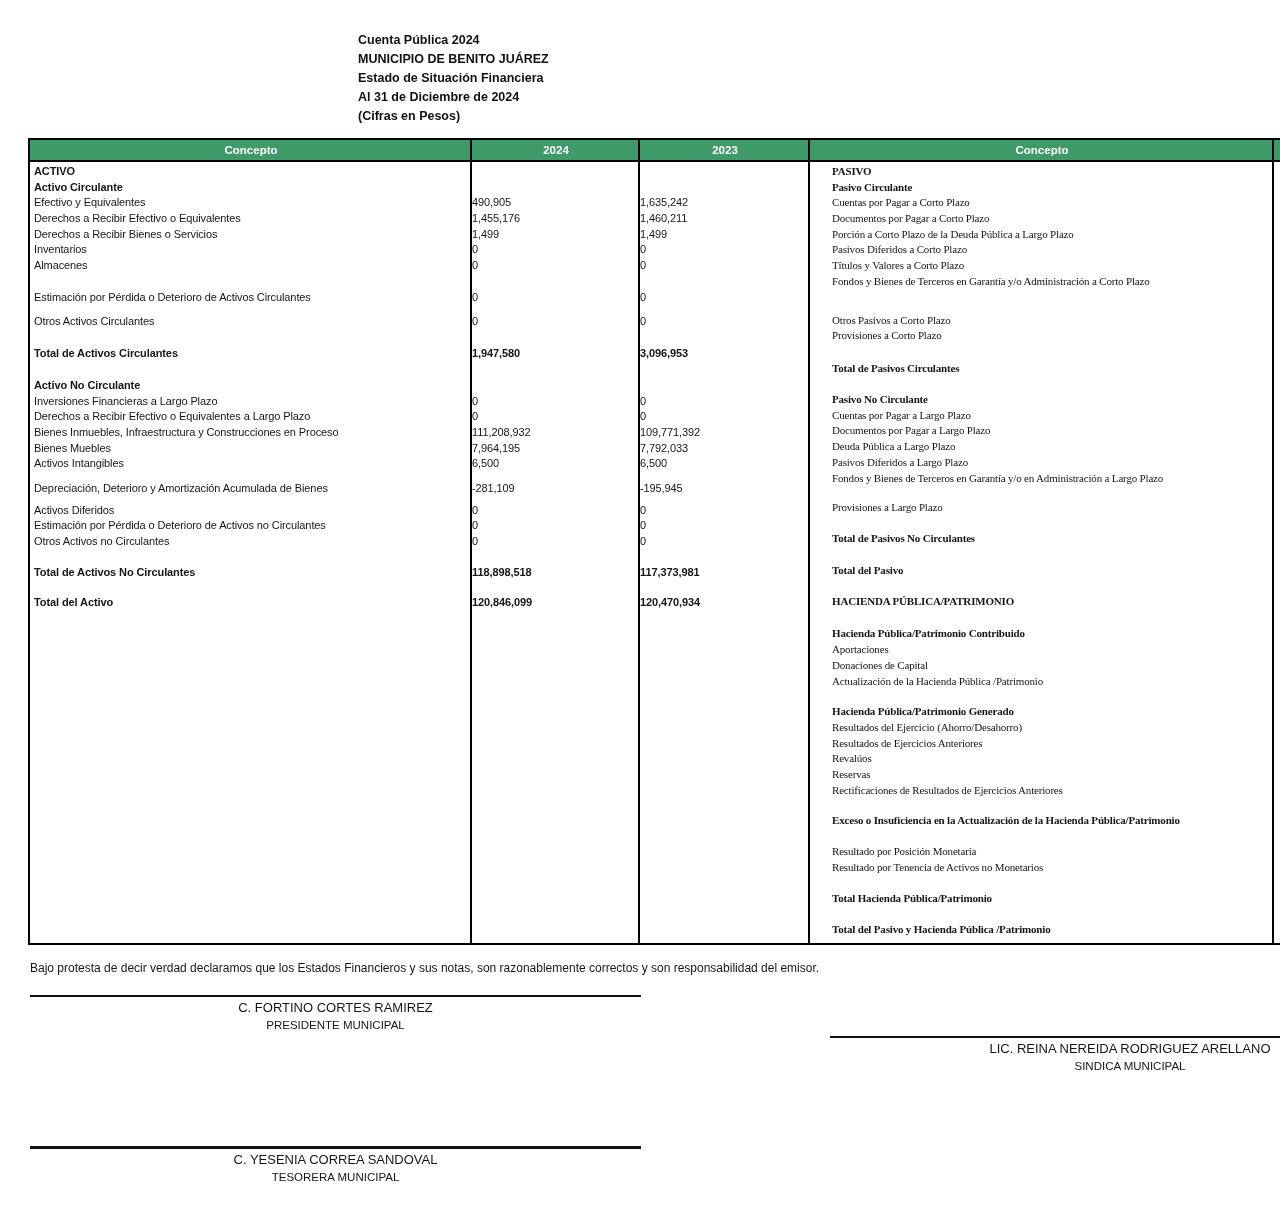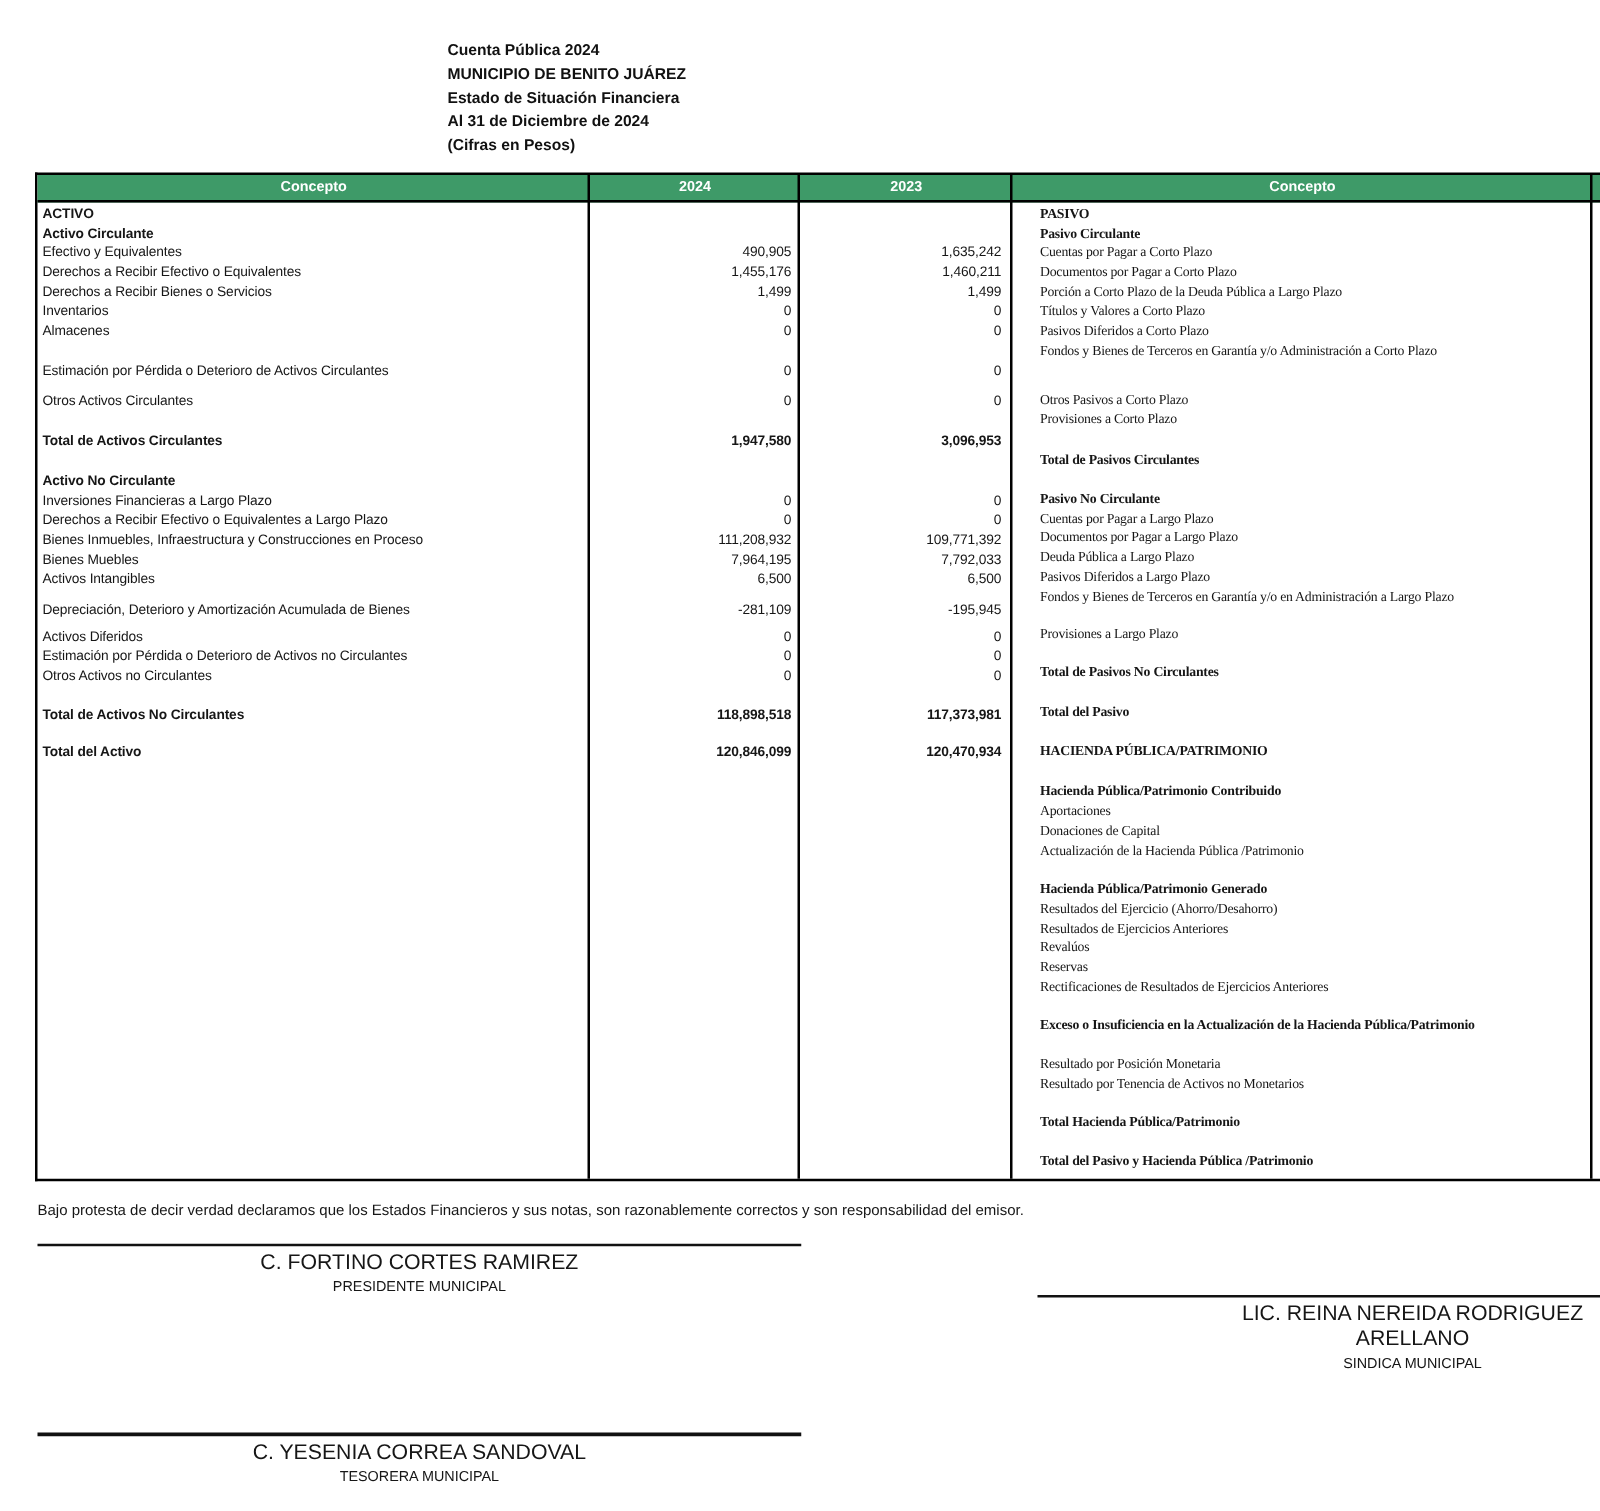--- a/index.html
+++ b/index.html
@@ -25,29 +25,29 @@
     color: #fff; font-weight: bold; font-size: 11.5px; 
     display: flex; align-items: center; justify-content: center; height: 100%;
   }
   .tbody { position: relative; height: 781px; overflow: hidden; }
   .rows-left  { position: absolute; left: 0;    top: 2px; width: 780px; }
   .rows-right { position: absolute; left: 780px; top: 2px; width: 470px; font-family: Liberation Serif, serif; }
   .row { display: flex; height: 15.7px; align-items: flex-start; font-size: 11px;
          letter-spacing: -0.1px; white-space: nowrap; line-height: 14px; }
   .row.bold { font-weight: bold; }
   .rows-left .lab { width: 442px; padding-left: 4px; overflow: hidden; }
-  .rows-left .val { width: 168px; text-align: right; padding-right: 7px; }
+  .rows-left .val { width: 168px; text-align: left; padding-right: 7px; }
   .rows-left .val.v23 { width: 170px; padding-right: 9px; }
   .rows-right .lab { padding-left: 22px; letter-spacing: -0.18px; }
 
   
   .declaration { position: absolute; left: 30px; top: 961px; font-size: 12px; color:#161616; }
   .sig { position: absolute; text-align: center; }
   .sig .sig-line { border-top: 2px solid #111; width: 100%; }
-  .sig .sig-name { margin-top: 3px; font-size: 17px; }
+  .sig .sig-name { margin-top: 3px; font-size: 13px; }
   .sig .sig-title { margin-top: 4px; font-size: 11.5px; }
   .sig1 { left: 30px; top: 995px; width: 611px; }
   .sig2 { left: 830px; top: 1036px; width: 450px; }
   .sig2 .sig-text { margin-left: 150px; width: 300px; }
   .sig3 { left: 30px; top: 1146px; width: 611px; }
   .sig3 .sig-line { border-top: 3px solid #111; }
 </style>
 </head>
 <body>
 
@@ -206,24 +206,24 @@
           <div class="row">
             <span class="lab">Cuentas por Pagar a Corto Plazo</span>
           </div>
           <div class="row">
             <span class="lab">Documentos por Pagar a Corto Plazo</span>
           </div>
           <div class="row">
             <span class="lab">Porción a Corto Plazo de la Deuda Pública a Largo Plazo</span>
           </div>
           <div class="row">
+            <span class="lab">Pasivos Diferidos a Corto Plazo</span>
+          </div>
+          <div class="row">
             <span class="lab">Títulos y Valores a Corto Plazo</span>
-          </div>
-          <div class="row">
-            <span class="lab">Pasivos Diferidos a Corto Plazo</span>
           </div>
           <div class="row">
             <span class="lab">Fondos y Bienes de Terceros en Garantía y/o Administración a Corto Plazo</span>
           </div>
           <div class="row" style="height: 23px;"></div>
           <div class="row">
             <span class="lab">Otros Pasivos a Corto Plazo</span>
           </div>
           <div class="row">
             <span class="lab">Provisiones a Corto Plazo</span>

